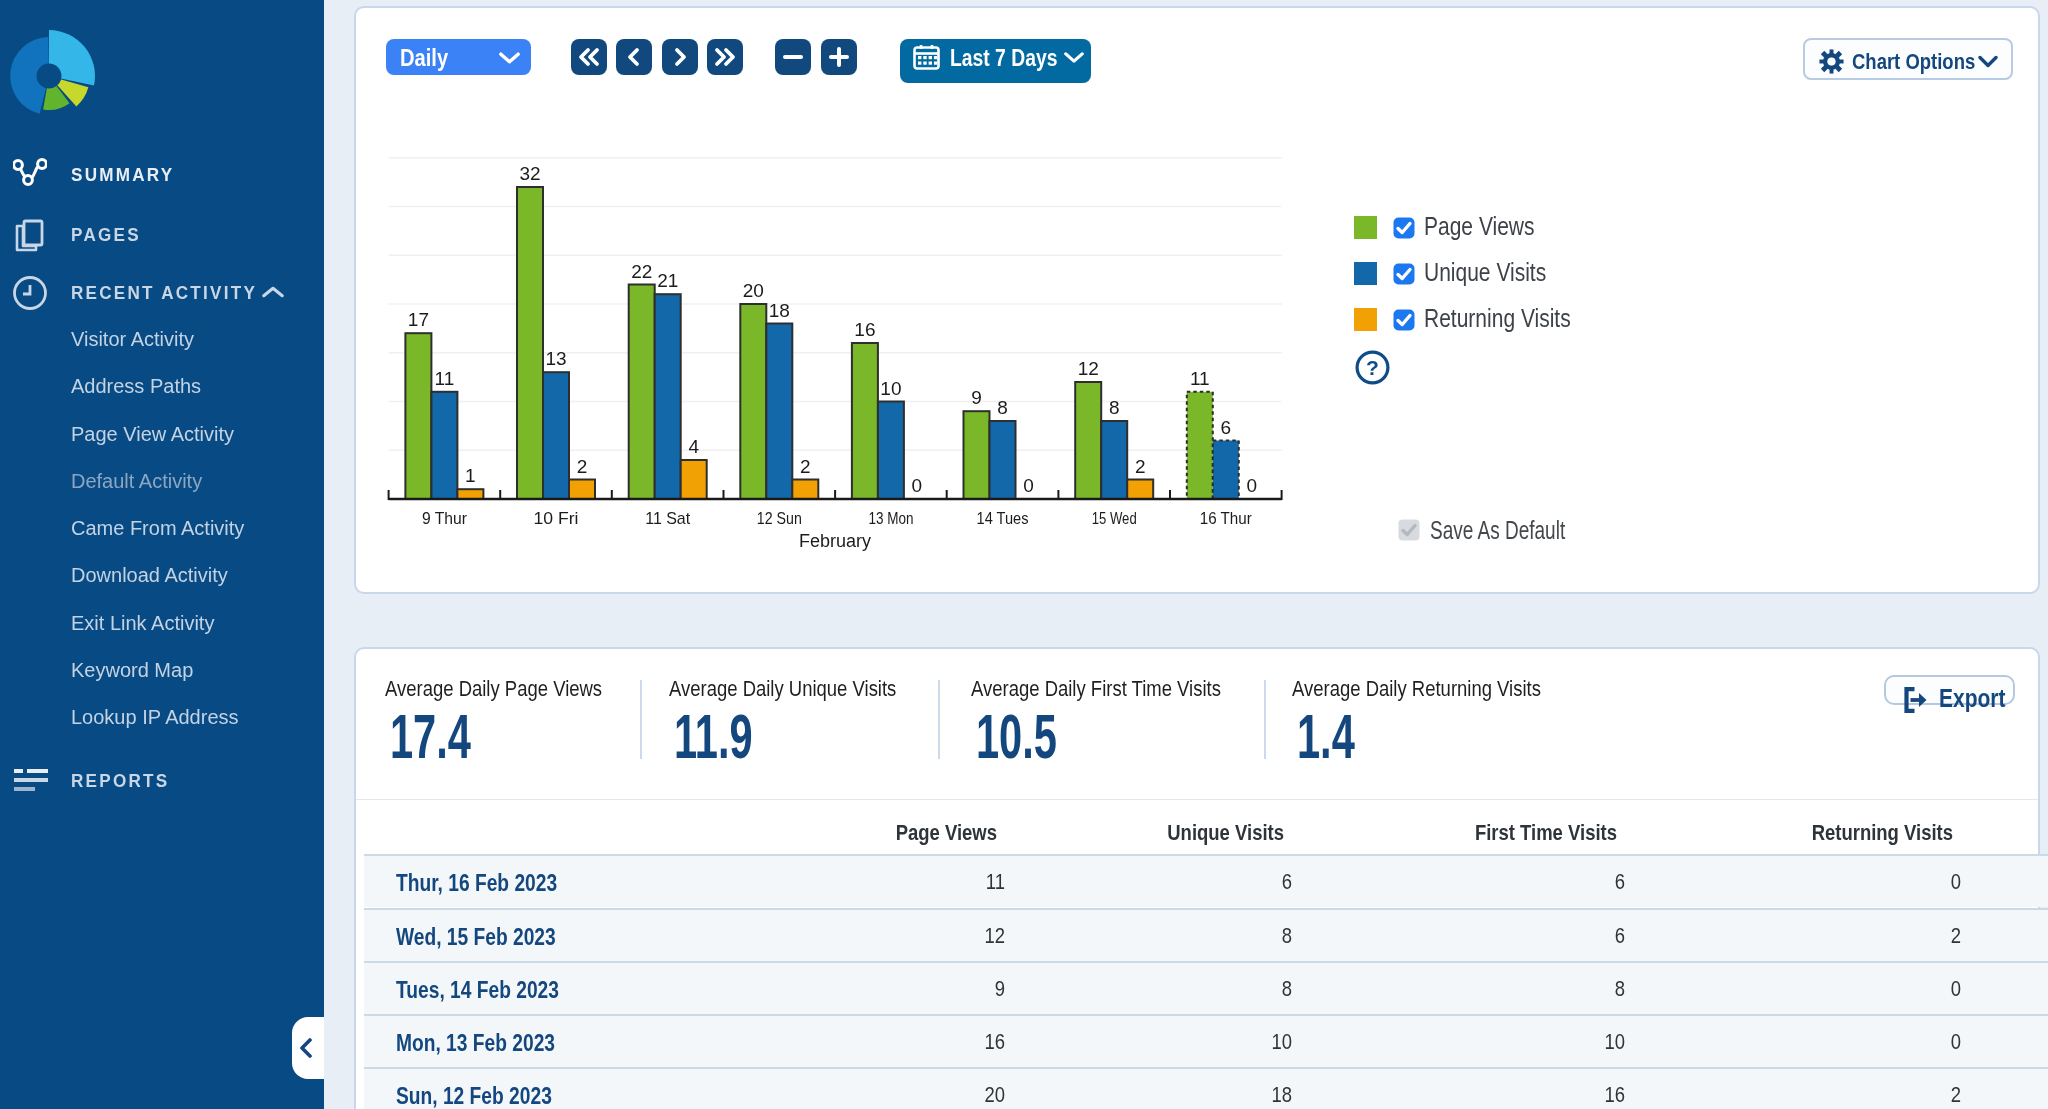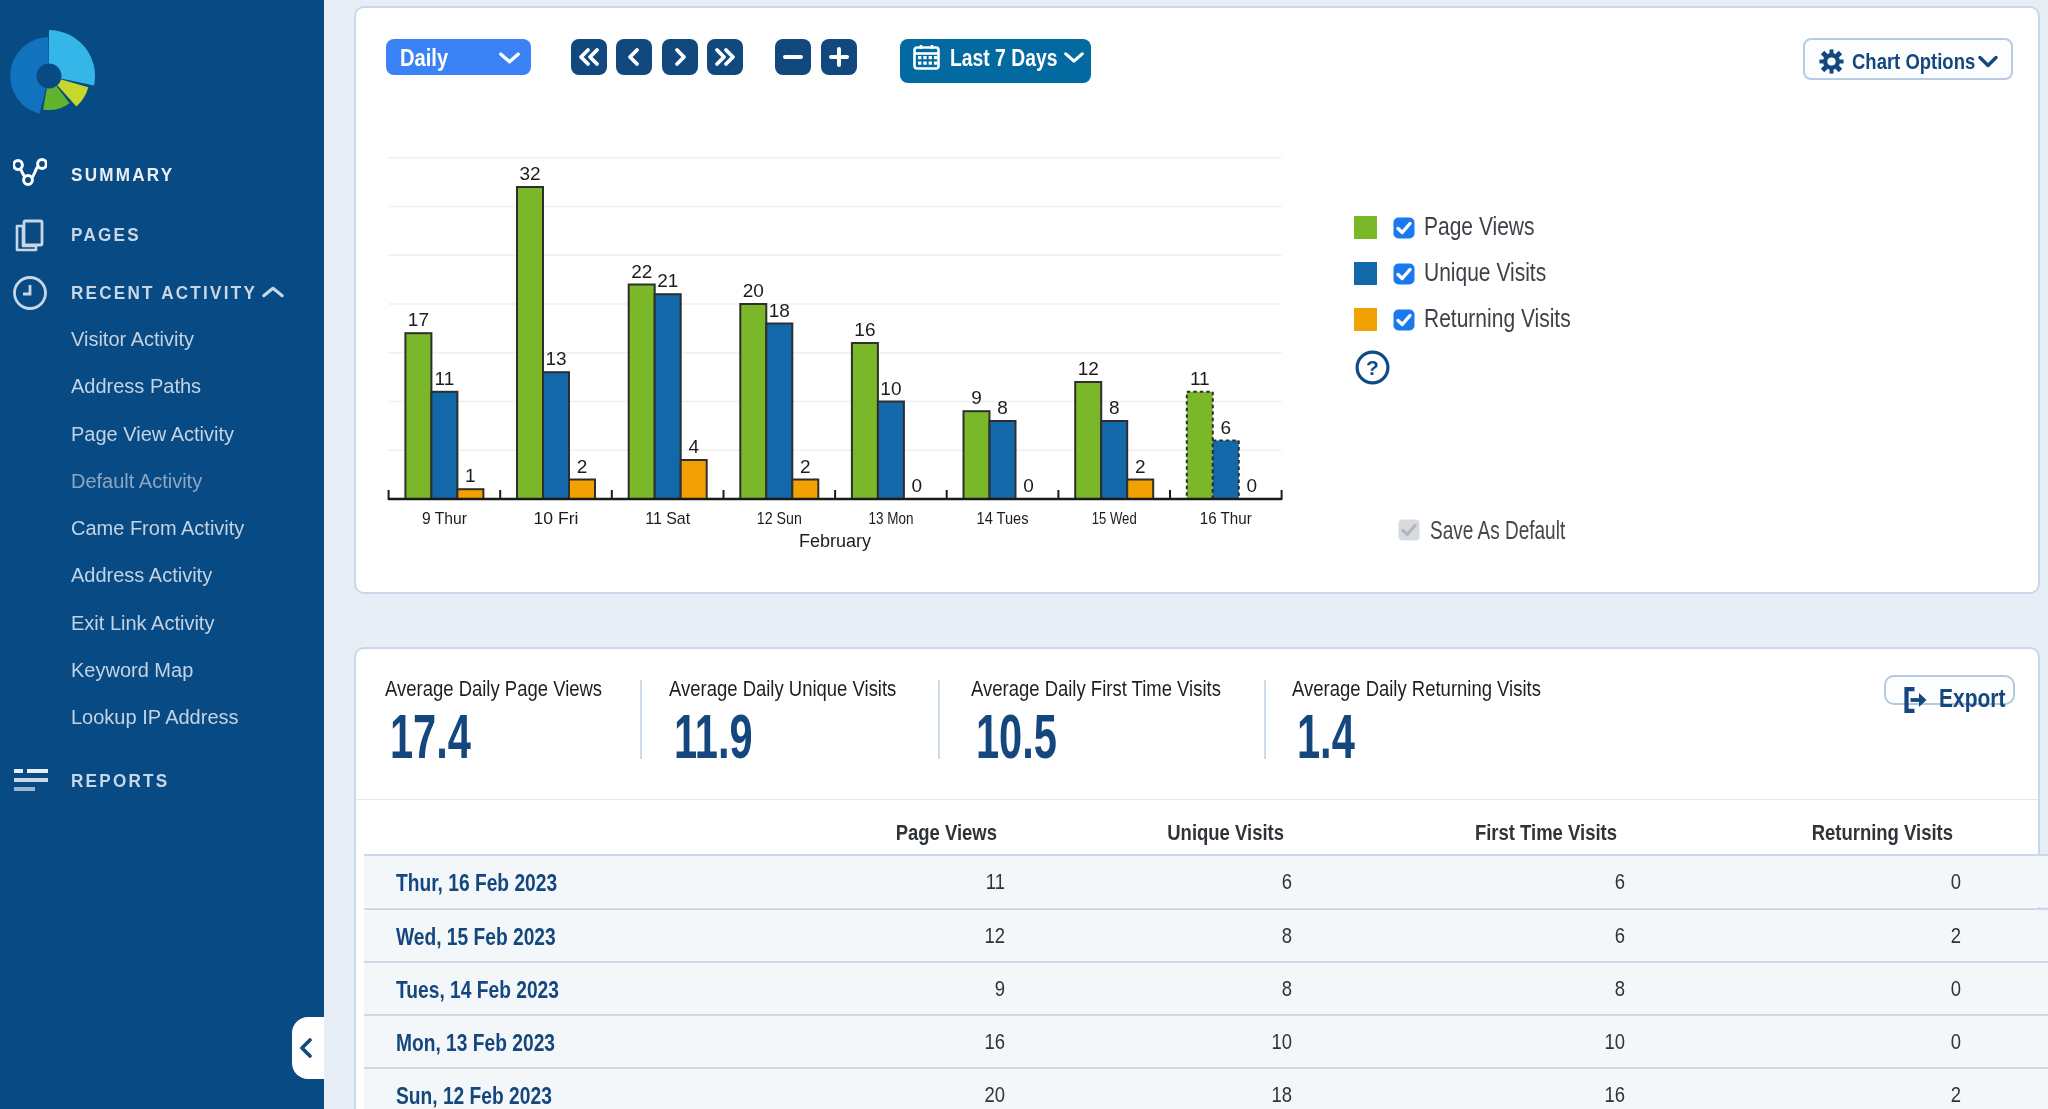--- a/index.html
+++ b/index.html
@@ -52,21 +52,21 @@
   <div class="mitem" style="top:282px;color:#c8d6e6"><span class="sqM">RECENT ACTIVITY</span></div>
   <svg style="position:absolute;left:261px;top:284px" width="24" height="16" viewBox="0 0 26 16">
       <path d="M3,12 L13,4 L23,12" fill="none" stroke="#c8d6e6" stroke-width="3.4" stroke-linecap="round" stroke-linejoin="round"></path>
     </svg>
 
   <div class="sub" style="top:328px;color:#c3d3e4">Visitor Activity</div>
 <div class="sub" style="top:375px;color:#c3d3e4">Address Paths</div>
 <div class="sub" style="top:423px;color:#c3d3e4">Page View Activity</div>
 <div class="sub" style="top:470px;color:#8da6c2">Default Activity</div>
 <div class="sub" style="top:517px;color:#c3d3e4">Came From Activity</div>
-<div class="sub" style="top:564px;color:#c3d3e4">Address Activity</div>
+<div class="sub" style="top:564px;color:#c3d3e4">Download Activity</div>
 <div class="sub" style="top:612px;color:#c3d3e4">Exit Link Activity</div>
 <div class="sub" style="top:659px;color:#c3d3e4">Keyword Map</div>
 <div class="sub" style="top:706px;color:#c3d3e4">Lookup IP Address</div>
 
   <svg style="position:absolute;left:13px;top:766px" width="36" height="30" viewBox="0 0 36 30">
     <line x1="1" y1="5" x2="10" y2="5" stroke="#e9eef5" stroke-width="4"></line>
     <line x1="14" y1="5" x2="35" y2="5" stroke="#e9eef5" stroke-width="4"></line>
     <line x1="1" y1="14" x2="35" y2="14" stroke="#c8d6e6" stroke-width="4"></line>
     <line x1="1" y1="23" x2="22" y2="23" stroke="#9fb4cc" stroke-width="4"></line>
   </svg>

